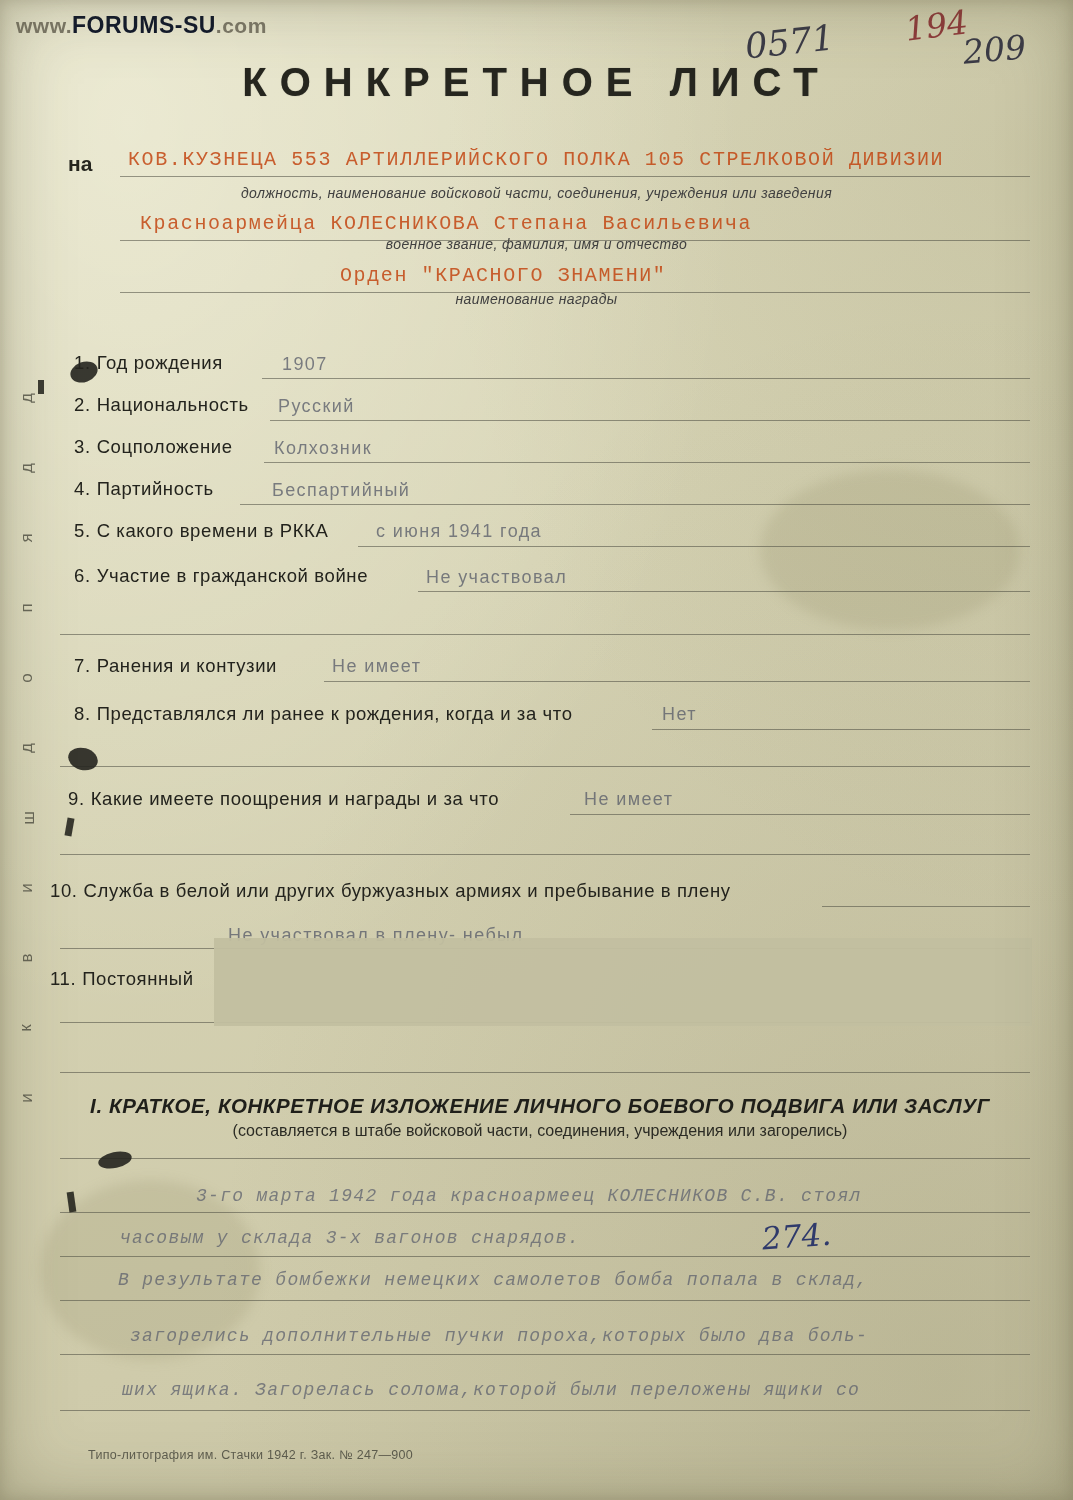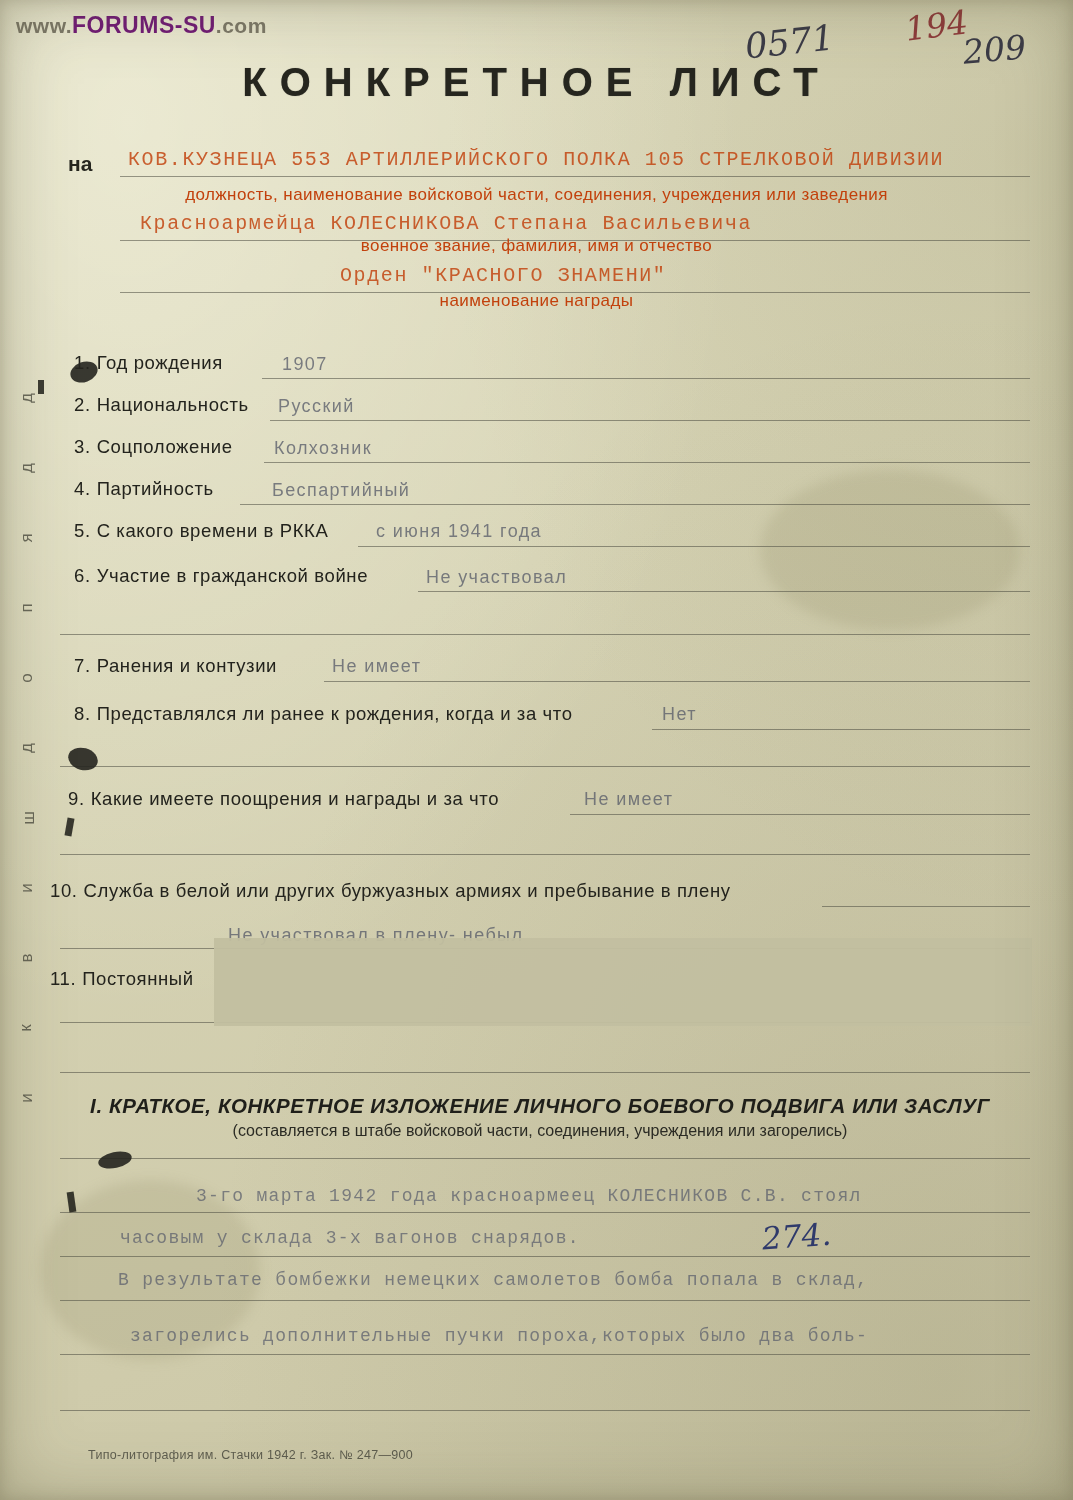--- a/index.html
+++ b/index.html
@@ -39,21 +39,21 @@
     position: absolute;
     top: 12px;
     left: 16px;
     font-family: "Liberation Sans", sans-serif;
     font-weight: bold;
     font-size: 21px;
     letter-spacing: 0.5px;
     color: #7b7767;
     white-space: nowrap;
   }
-  .watermark .wm-strong { color: #701a75; font-size: 23px; text-align: center; }
+  .watermark .wm-strong { color: #0f172a; font-size: 23px; text-align: center; }
 
   
   .hand {
     position: absolute;
     font-family: "DejaVu Serif", serif;
     font-style: italic;
     white-space: nowrap;
   }
   .hand-0571 {
     top: 22px; left: 745px;
@@ -114,23 +114,24 @@
   .line {
     position: absolute;
     border-bottom: 1px solid #4a4a40;
     opacity: 0.55;
   }
 
   .caption {
     position: absolute;
     width: 100%;
     text-align: center;
-    font-size: 17px;
+    font-size: 14px;
     letter-spacing: 0.4px;
-    color: #c2410c;
+    color: #404040;
+    font-style: italic;
   }
 
   .hdr-typed {
     position: absolute;
     font-size: 19px;
   }
 
   .field {
     position: absolute;
     font-size: 18.5px;
@@ -171,20 +172,21 @@
   }
 
   .body-line {
     position: absolute;
     font-family: "Liberation Mono", monospace;
     font-size: 18px;
     letter-spacing: 1.3px;
     color: #5a5e6c;
     opacity: 0.72;
     white-space: nowrap;
+    font-style: italic;
   }
 
   .footer {
     position: absolute;
     left: 88px;
     top: 1448px;
     font-size: 12.5px;
     color: #4a4a3f;
     letter-spacing: 0.3px;
     opacity: 0.85;
@@ -369,20 +371,21 @@
 
   <div class="body-line" style="left:120px; top:1228px;">часовым у склада 3-х вагонов снарядов.</div>
   <div class="line" style="left:60px; top:1256px; width:970px;"></div>
 
   <div class="body-line" style="left:118px; top:1270px;">В результате бомбежки немецких самолетов бомба попала в склад,</div>
   <div class="line" style="left:60px; top:1300px; width:970px;"></div>
 
   <div class="body-line" style="left:130px; top:1326px;">загорелись дополнительные пучки пороха,которых было два боль-</div>
   <div class="line" style="left:60px; top:1354px; width:970px;"></div>
 
+  <div class="body-line" style="left:122px; top:1380px;">ших ящика. Загорелась солома,которой были переложены ящики со</div>
   <div class="line" style="left:60px; top:1410px; width:970px;"></div>
 
   <div class="hand hand-274">274.</div>
 
   <div class="footer">Типо-литография им. Стачки 1942 г. Зак. № 247—900</div>
 
   <div class="hole" style="left:70px; top:362px; width:28px; height:20px; transform:rotate(-20deg);"></div>
   <div class="hole" style="left:68px; top:748px; width:30px; height:22px; transform:rotate(15deg);"></div>
   <div class="hole" style="left:98px; top:1152px; width:34px; height:16px; transform:rotate(-12deg);"></div>
   <div class="tear" style="left:66px; top:818px; width:7px; height:18px; transform:rotate(10deg);"></div>

